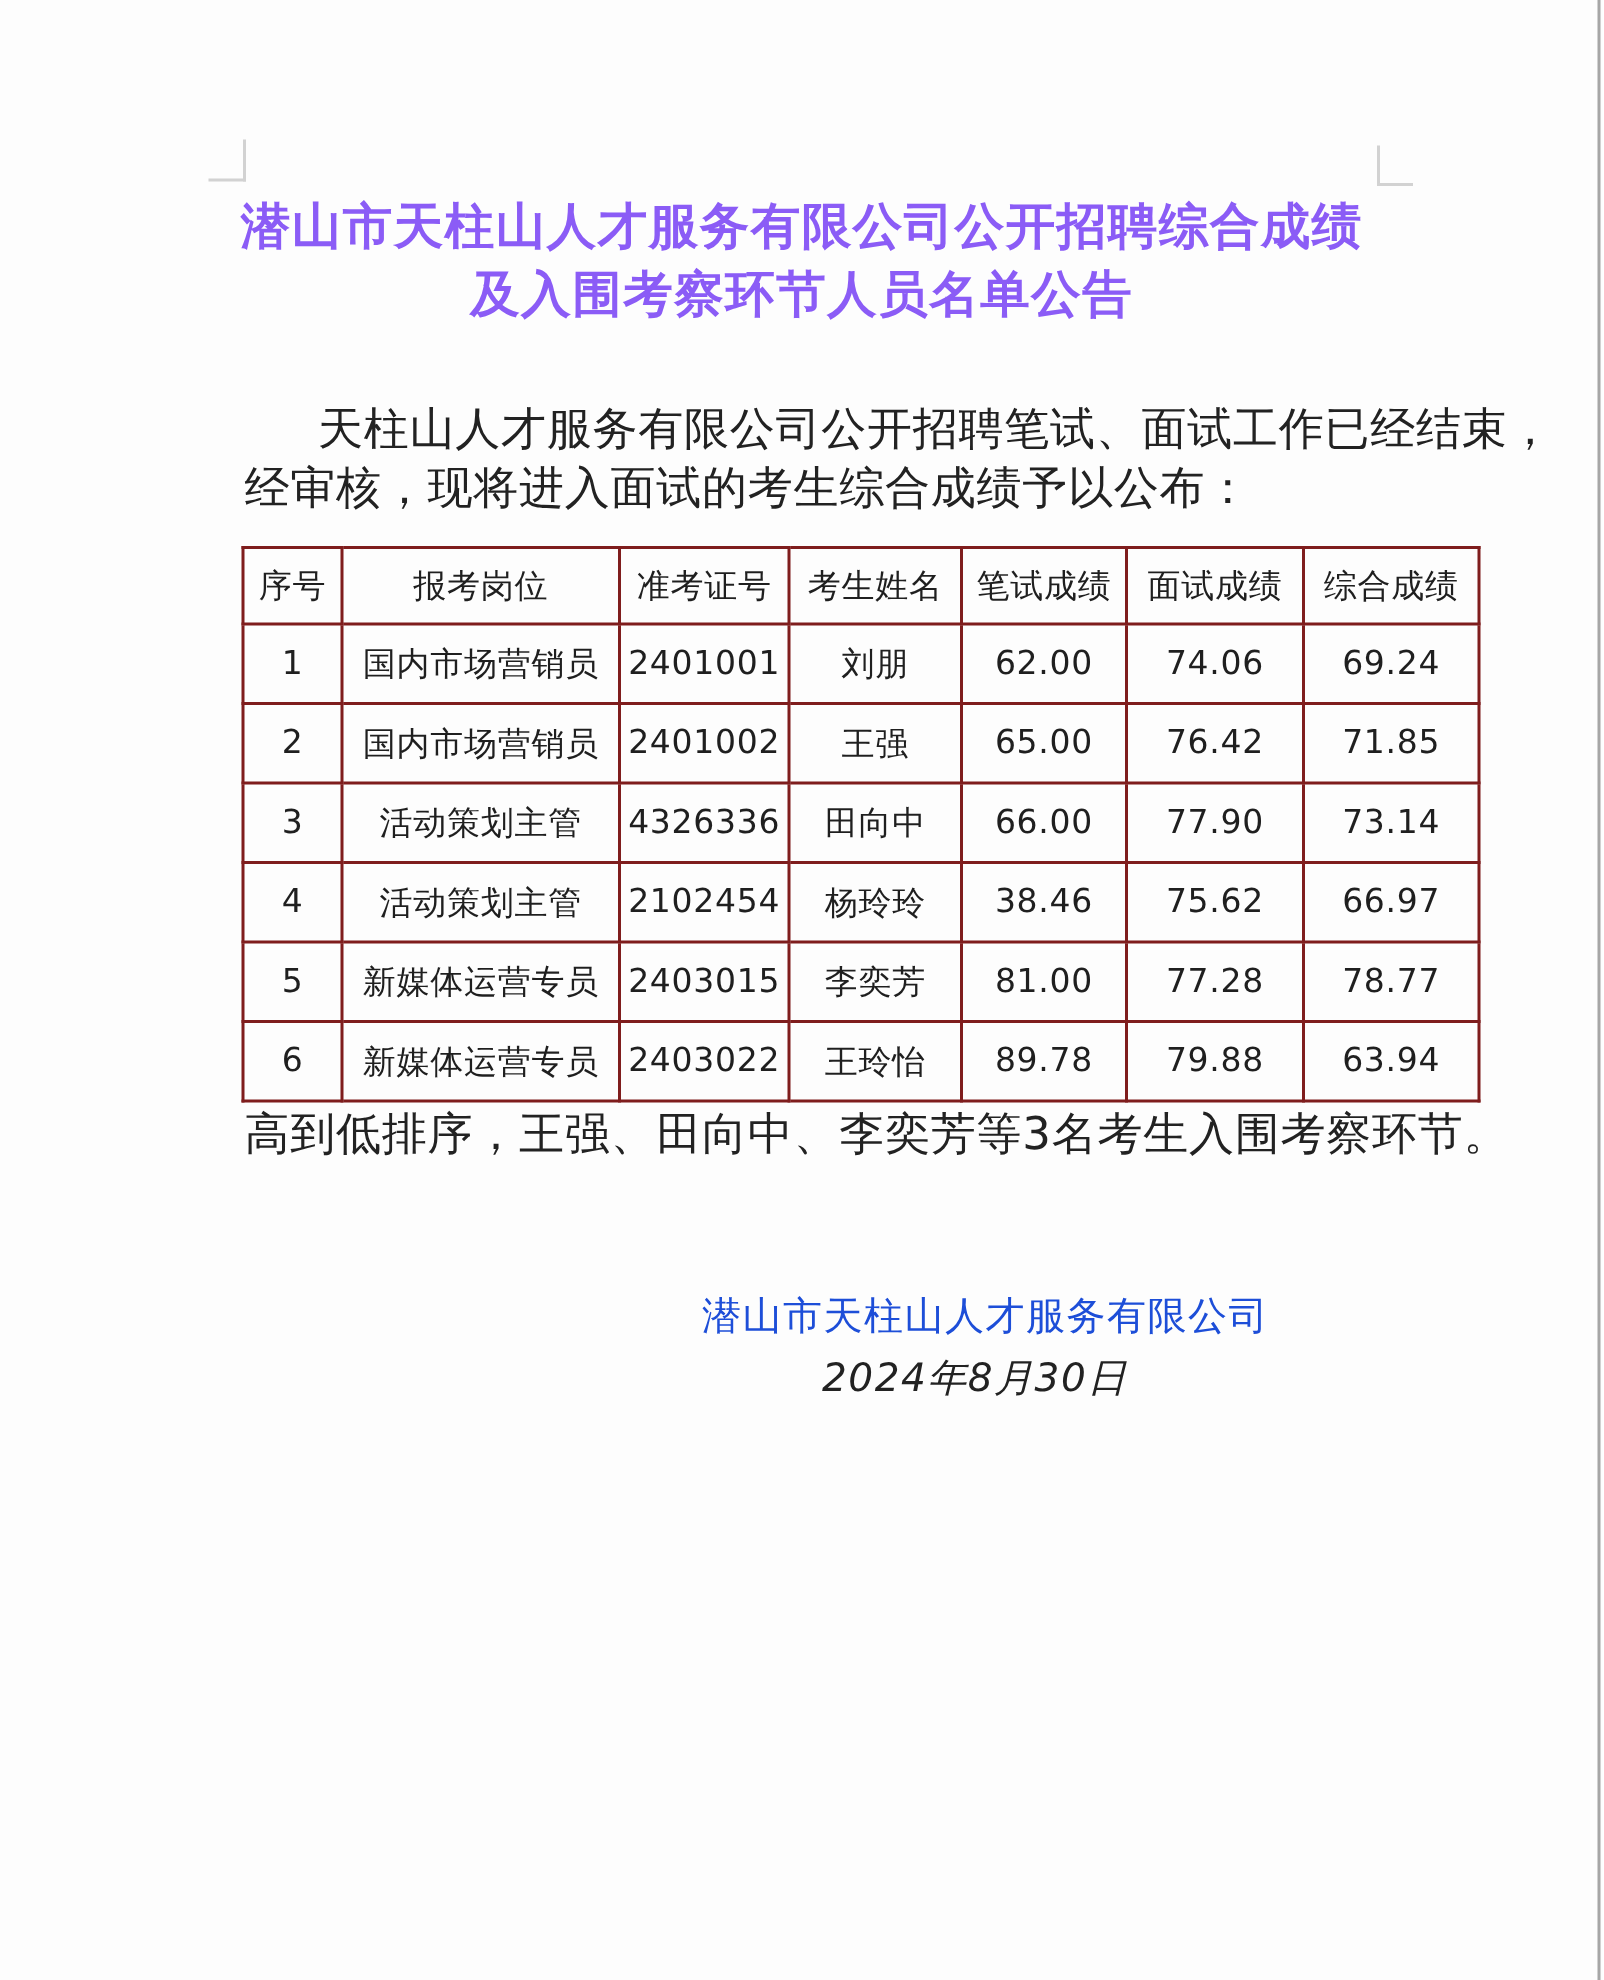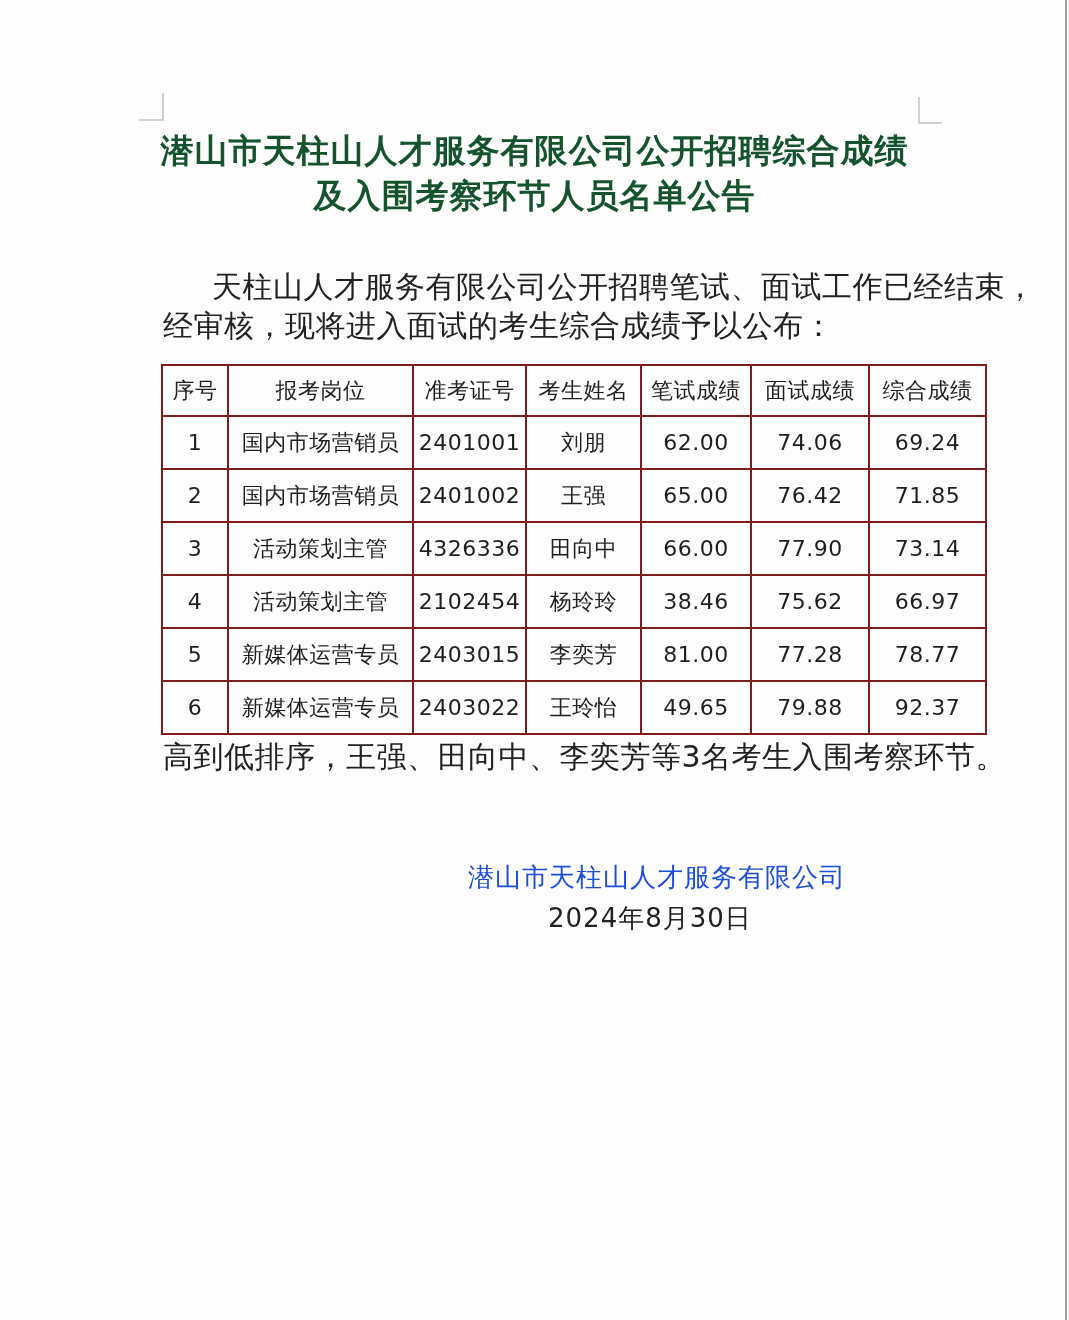--- a/index.html
+++ b/index.html
@@ -48,21 +48,21 @@
   .doc-title {
     position: absolute;
     left: 0;
     top: 128px;
     width: 1069px;
     text-align: center;
     font-size: 33px;
     font-weight: bold;
     line-height: 45px;
     letter-spacing: 1px;
-    color: #14532d;
+    color: #8b5cf6;
   }
   .para {
     position: absolute;
     left: 163px;
     width: 800px;
     font-size: 30px;
     line-height: 39px;
     color: #222222;
     letter-spacing: 0.5px;
   }
@@ -108,20 +108,21 @@
     white-space: nowrap;
   }
   .doc-date {
     position: absolute;
     left: 548px;
     top: 901px;
     font-size: 26px;
     letter-spacing: 1px;
     color: #222222;
     white-space: nowrap;
+    font-style: italic;
   }
 </style>
 </head>
 <body>
 
 <div id="page">
 
   <div class="corner-mark tl"></div>
   <div class="corner-mark tr"></div>
   <div class="page-edge"></div>
@@ -201,23 +202,23 @@
         <td>李奕芳</td>
         <td>81.00</td>
         <td>77.28</td>
         <td>78.77</td>
       </tr>
       <tr>
         <td>6</td>
         <td>新媒体运营专员</td>
         <td>2403022</td>
         <td>王玲怡</td>
-        <td>49.65</td>
+        <td>89.78</td>
         <td>79.88</td>
-        <td>92.37</td>
+        <td>63.94</td>
       </tr>
     </tbody>
   </table>
 
   <div class="para" id="closing-para">
     <div class="line">高到低排序，王强、田向中、李奕芳等3名考生入围考察环节。</div>
   </div>
 
   <div class="signature">潜山市天柱山人才服务有限公司</div>
   <div class="doc-date">2024年8月30日</div>

